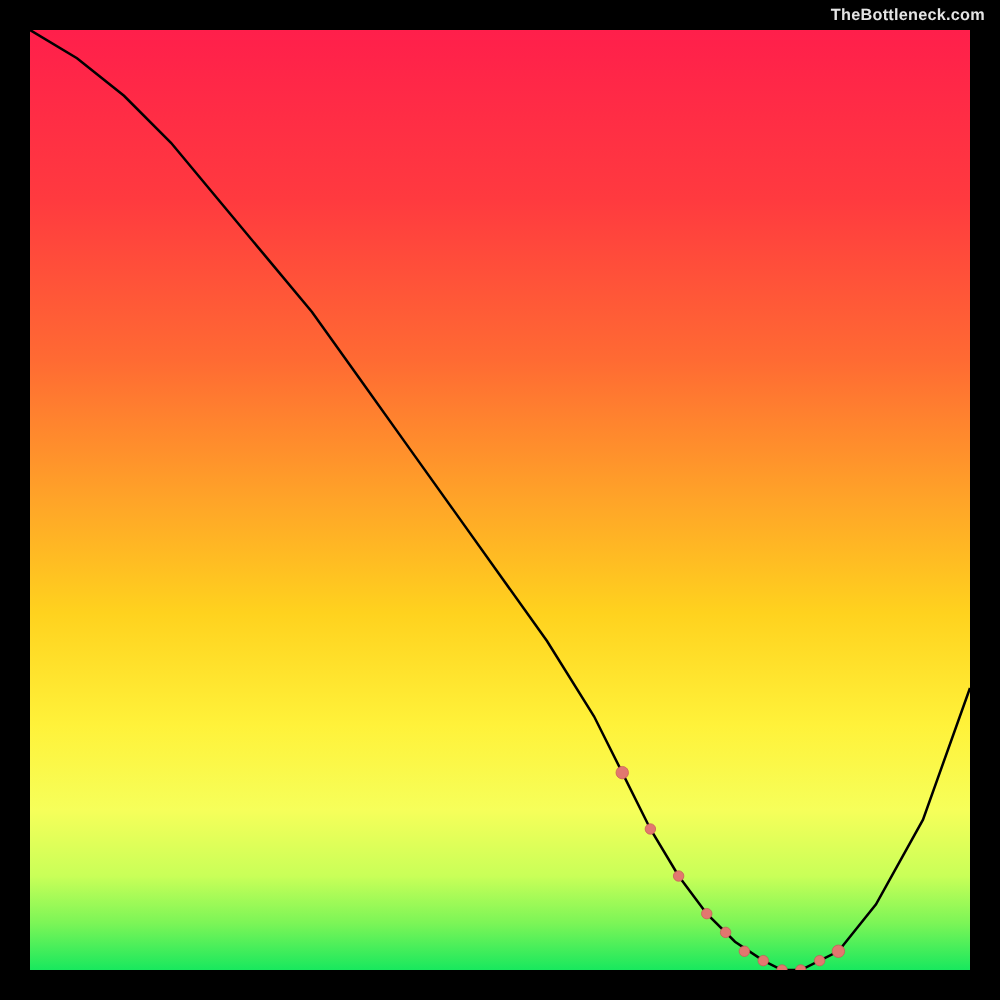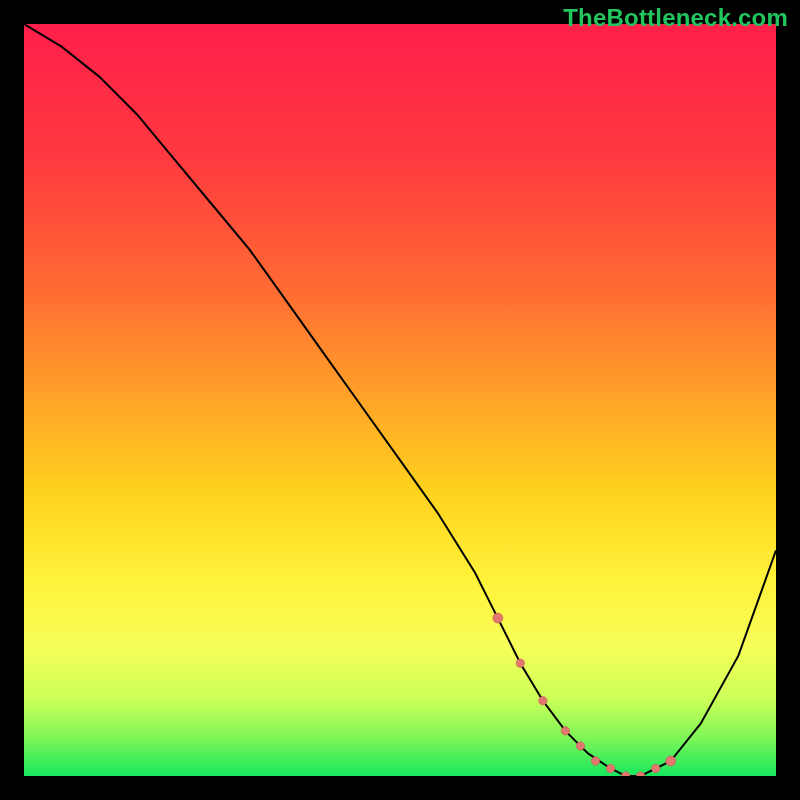--- a/index.html
+++ b/index.html
@@ -14,22 +14,22 @@
   .stage {
     position: relative;
     width: 800px;
     height: 800px;
     background: #000;
   }
   .watermark {
     position: absolute;
     top: 4px;
     right: 12px;
-    color: #22c55e;
-    font-size: 24px;
+    color: #e5e5e5;
+    font-size: 13px;
     font-weight: 600;
     letter-spacing: 0.2px;
     z-index: 5;
     user-select: none;
   }
   .plot {
     position: absolute;
     left: 24px;
     top: 24px;
     width: 752px;

